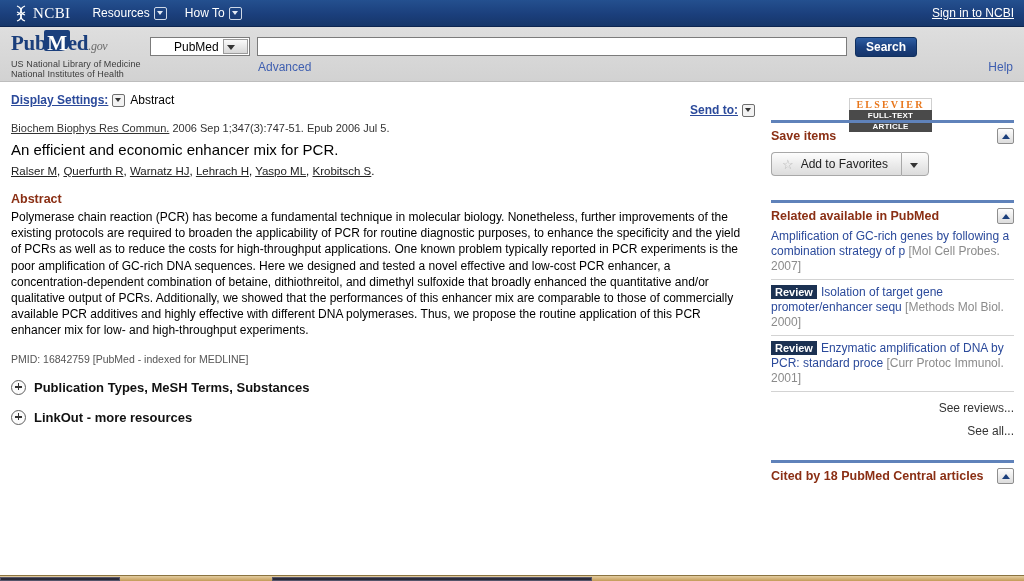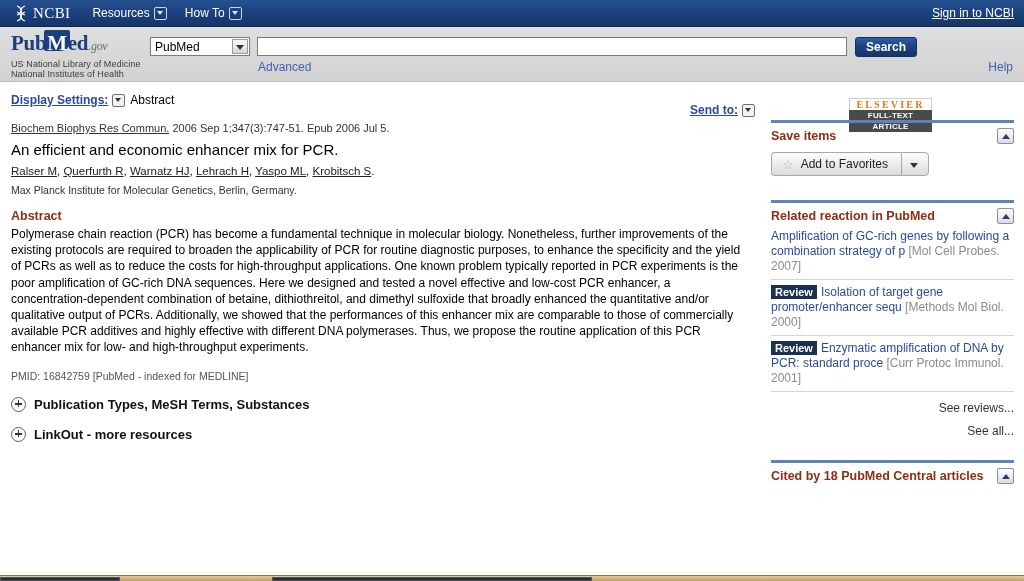--- a/index.html
+++ b/index.html
@@ -151,21 +151,21 @@
     border: 1px solid #7b7b7b;
     background: #fff;
     font-size: 12px;
     font-family: "Liberation Sans", sans-serif;
     display: flex;
     align-items: center;
     box-sizing: border-box;
     position: relative;
     cursor: pointer;
   }
-  .db-select span { padding-left: 4px; }
+  .db-select span { padding-left: 23px; }
   .db-arrow {
     position: absolute;
     right: 1px; top: 1px;
     width: 16px; height: 15px;
     background: linear-gradient(to bottom,#fafafa,#d7d7d7);
     border: 1px solid #9a9a9a;
     box-sizing: border-box;
   }
   .db-arrow::after {
     content: "";
@@ -598,21 +598,20 @@
       </div>
 
       <div class="cite-line">
         <span class="journal-link">Biochem Biophys Res Commun.</span><span> 2006 Sep 1;347(3):747-51. Epub 2006 Jul 5.</span>
       </div>
 
       <div class="art-title">An efficient and economic enhancer mix for PCR.</div>
 
       <div class="authors"><a>Ralser M</a><span>, </span><a>Querfurth R</a><span>, </span><a>Warnatz HJ</a><span>, </span><a>Lehrach H</a><span>, </span><a>Yaspo ML</a><span>, </span><a>Krobitsch S</a><span>.</span></div>
 
-      <div class="affil">Max Planck Institute for Molecular Genetics, Berlin, Germany.</div>
 
       <div class="abs-head">Abstract</div>
       <div class="abs-body">Polymerase chain reaction (PCR) has become a fundamental technique in molecular biology. Nonetheless, further improvements of the existing protocols are required to broaden the applicability of PCR for routine diagnostic purposes, to enhance the specificity and the yield of PCRs as well as to reduce the costs for high-throughput applications. One known problem typically reported in PCR experiments is the poor amplification of GC-rich DNA sequences. Here we designed and tested a novel effective and low-cost PCR enhancer, a concentration-dependent combination of betaine, dithiothreitol, and dimethyl sulfoxide that broadly enhanced the quantitative and/or qualitative output of PCRs. Additionally, we showed that the performances of this enhancer mix are comparable to those of commercially available PCR additives and highly effective with different DNA polymerases. Thus, we propose the routine application of this PCR enhancer mix for low- and high-throughput experiments.</div>
 
       <div class="pmid-line">PMID: 16842759 [PubMed - indexed for MEDLINE]</div>
 
       <div class="expand-row">
         <span class="plus-icon"></span>
         <span class="expand-label">Publication Types, MeSH Terms, Substances</span>
       </div>
@@ -635,21 +634,21 @@
             <span class="star">☆</span>
             <span>Add to Favorites</span>
           </div>
           <div class="fav-drop"></div>
         </div>
       </div>
 
       <div class="panel" style="margin-top:24px;">
         <div class="panel-rule"></div>
         <div class="panel-head-row">
-          <div class="panel-title">Related reaction in PubMed</div>
+          <div class="panel-title">Related available in PubMed</div>
           <div class="collapse-btn"></div>
         </div>
         <div id="related-list">
             <div class="cite-item"><span>Amplification of GC-rich genes by following a combination strategy of p </span><span class="cite-src">[Mol Cell Probes. 2007]</span></div>
             <div class="cite-item"><span class="review-badge">Review</span><span>Isolation of target gene promoter/enhancer sequ </span><span class="cite-src">[Methods Mol Biol. 2000]</span></div>
             <div class="cite-item"><span class="review-badge">Review</span><span>Enzymatic amplification of DNA by PCR: standard proce </span><span class="cite-src">[Curr Protoc Immunol. 2001]</span></div>
           </div>
         <div class="see-link">See reviews...</div>
         <div class="see-link">See all...</div>
       </div>

